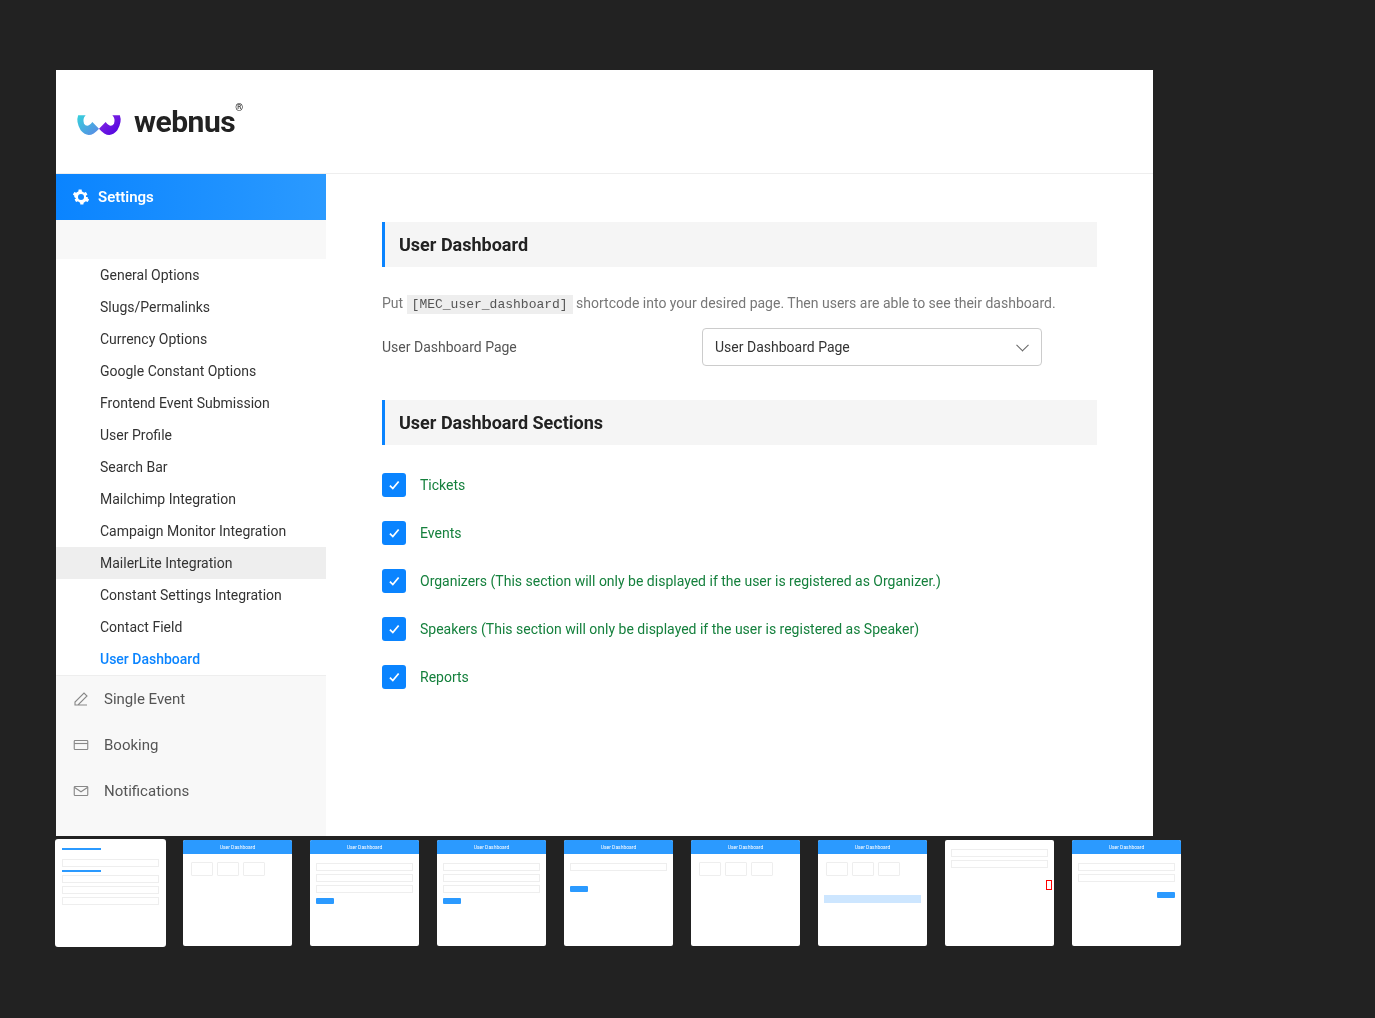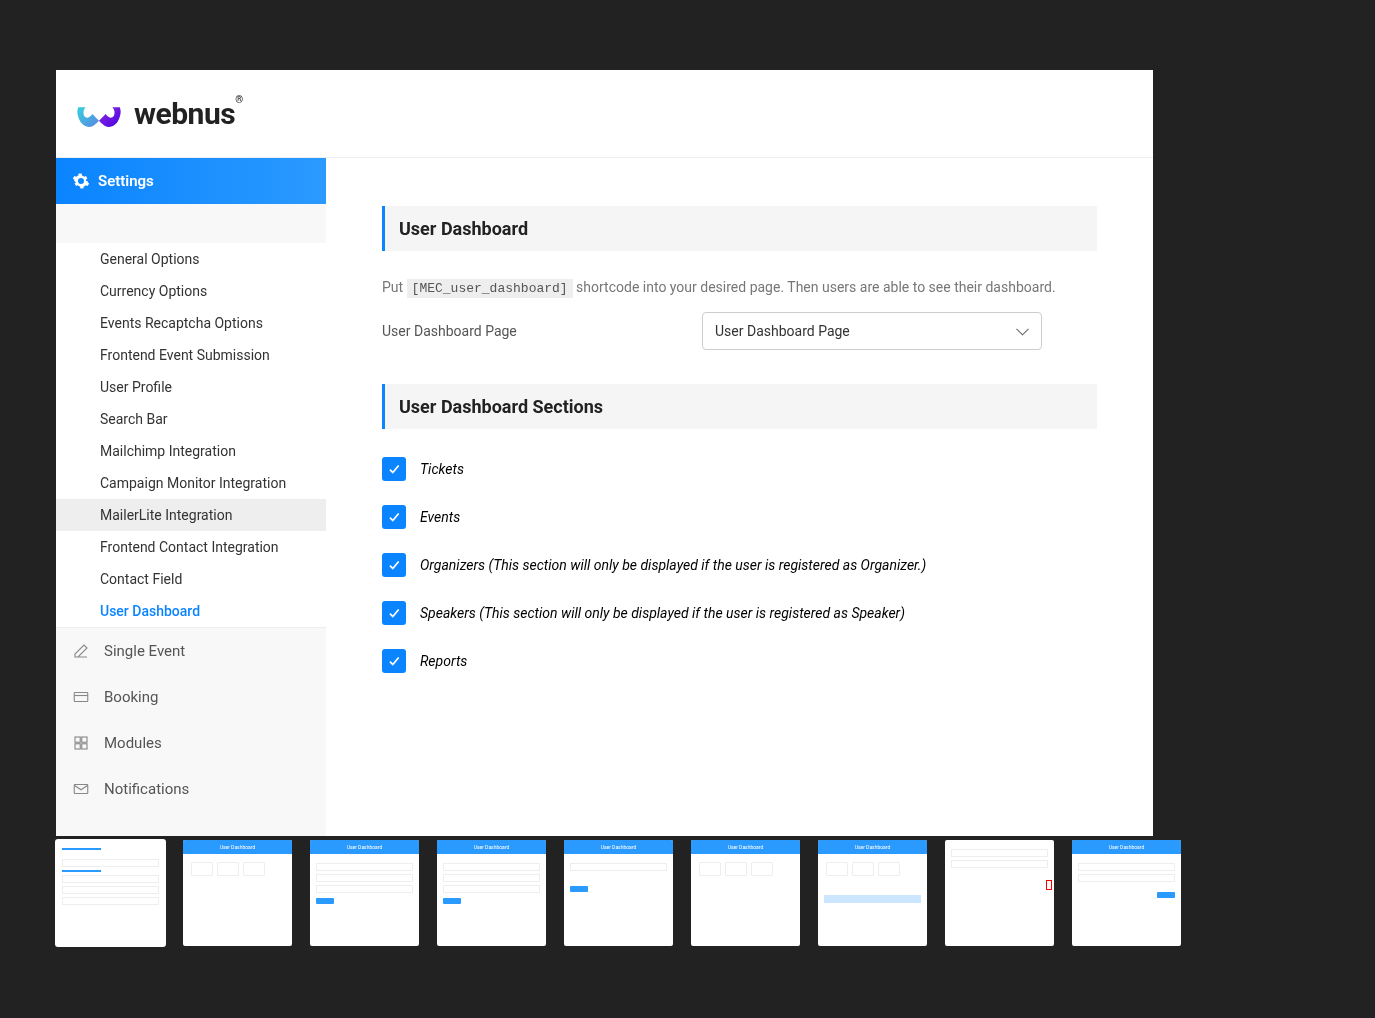--- a/index.html
+++ b/index.html
@@ -1,20 +1,20 @@
 <!DOCTYPE html>
 <html><head>
 <meta charset="utf-8">
 <style>
 * { margin: 0; padding: 0; box-sizing: border-box; font-family: -apple-system, BlinkMacSystemFont, "Segoe UI", Roboto, Arial, sans-serif; }
 body { background: #222; width: 1375px; height: 1018px; position: relative; }
 
 .app-window { position: absolute; left: 56px; top: 70px; width: 1097px; height: 766px; background: #fff; overflow: hidden; }
 
-.header { height: 88px; padding: 0 18px; display: flex; align-items: center; border-bottom: 1px solid #eee; }
+.header { height: 104px; padding: 0 18px; display: flex; align-items: center; border-bottom: 1px solid #eee; }
 .logo { display: flex; align-items: center; gap: 10px; }
 .logo-mark { width: 50px; height: 38px; }
 .logo-text { font-size: 30px; font-weight: 700; color: #222; letter-spacing: -0.5px; }
 .logo-sup { font-size: 10px; vertical-align: top; position: relative; top: -2px; }
 
 .body { display: flex; height: calc(100% - 80px); }
 
 .sidebar { width: 270px; background: #f8f8f8; display: flex; flex-direction: column; }
 .side-head { background: linear-gradient(90deg, #0a84ff 0%, #2b9aff 100%); color: #fff; display: flex; align-items: center; gap: 8px; padding: 14px 16px; font-weight: 600; font-size: 15px; }
 .side-head .icon { width: 18px; height: 18px; }
@@ -35,21 +35,21 @@
 .hint { font-size: 14px; color: #777; margin-bottom: 16px; }
 .hint code { background: #eee; color: #555; padding: 2px 5px; font-size: 13px; font-family: "Courier New", monospace; }
 .row { display: flex; align-items: center; margin-bottom: 34px; }
 .row-label { width: 320px; font-size: 14px; color: #555; }
 .select { flex: 0 0 340px; border: 1px solid #ccc; border-radius: 4px; padding: 10px 36px 10px 12px; font-size: 14px; color: #333; position: relative; background: #fff; cursor: pointer; }
 .select::after { content: ""; position: absolute; right: 14px; top: 50%; width: 8px; height: 8px; border-right: 1.5px solid #666; border-bottom: 1.5px solid #666; transform: translateY(-70%) rotate(45deg); }
 
 .check-row { display: flex; align-items: center; gap: 14px; margin-bottom: 24px; }
 .check { width: 24px; height: 24px; background: #0a84ff; border-radius: 3px; display: flex; align-items: center; justify-content: center; cursor: pointer; flex-shrink: 0; }
 .check svg { width: 14px; height: 14px; stroke: #fff; stroke-width: 3; fill: none; }
-.check-label { font-size: 14px; color: #000000; font-style: italic; }
+.check-label { font-size: 14px; color: #15803d; }
 
 .thumbs { position: absolute; left: 56px; top: 840px; display: flex; gap: 18px; }
 .thumb { width: 109px; height: 106px; background: #fff; border-radius: 2px; overflow: hidden; cursor: pointer; display: flex; flex-direction: column; }
 .thumb.active { outline: 2px solid #fff; outline-offset: -1px; }
 .thumb-bar { height: 14px; background: #2b9aff; color: #fff; font-size: 5px; display: flex; align-items: center; justify-content: center; }
 .thumb-body { flex: 1; padding: 6px; font-size: 4px; color: #999; }
 .thumb-mini-bar { height: 2px; background: #2b9aff; margin: 2px 0; width: 40%; }
 .thumb-box { border: 1px solid #eee; height: 8px; margin: 3px 0; }
 .thumb-btn { display:inline-block; background:#2b9aff; width:18px; height:6px; border-radius:1px; margin-top:2px; }
 .thumb-card { display:inline-block; width:22px; height:14px; border:1px solid #eee; margin:2px; border-radius:1px; }
@@ -85,58 +85,50 @@
 
       <div class="side-head">
         <svg class="icon" viewBox="0 0 24 24">
           <path fill="#fff" d="M12 8a4 4 0 1 0 0 8 4 4 0 0 0 0-8zm9 4c0 .6-.05 1.2-.15 1.7l2 1.6-2 3.4-2.4-.9a8 8 0 0 1-2.9 1.7l-.4 2.5h-4l-.4-2.5a8 8 0 0 1-2.9-1.7l-2.4.9-2-3.4 2-1.6A9 9 0 0 1 3 12c0-.6.05-1.2.15-1.7l-2-1.6 2-3.4 2.4.9a8 8 0 0 1 2.9-1.7l.4-2.5h4l.4 2.5a8 8 0 0 1 2.9 1.7l2.4-.9 2 3.4-2 1.6c.1.5.15 1.1.15 1.7z"></path>
         </svg>
         <span>Settings</span>
       </div>
 
       <div class="side-sub" id="side-sub">
           <div class="side-sub-item">General Options</div>
+          <div class="side-sub-item">Slugs/Permalinks</div>
           <div class="side-sub-item">Currency Options</div>
-          <div class="side-sub-item">Events Recaptcha Options</div>
+          <div class="side-sub-item">Google Constant Options</div>
           <div class="side-sub-item">Frontend Event Submission</div>
           <div class="side-sub-item">User Profile</div>
           <div class="side-sub-item">Search Bar</div>
           <div class="side-sub-item">Mailchimp Integration</div>
           <div class="side-sub-item">Campaign Monitor Integration</div>
           <div class="side-sub-item hl">MailerLite Integration</div>
-          <div class="side-sub-item">Frontend Contact Integration</div>
+          <div class="side-sub-item">Constant Settings Integration</div>
           <div class="side-sub-item">Contact Field</div>
           <div class="side-sub-item active">User Dashboard</div>
         </div>
 
       <div class="side-main">
         <div class="side-main-item">
           <svg class="icon" viewBox="0 0 24 24">
               <path d="M4 20h16M4 20v-4L16 4l4 4L8 20H4z"></path>
             </svg>
           <span>Single Event</span>
         </div>
         <div class="side-main-item">
           <svg class="icon" viewBox="0 0 24 24">
               <rect x="3" y="6" width="18" height="12" rx="1"></rect>
               <line x1="3" y1="10" x2="21" y2="10"></line>
             </svg>
           <span>Booking</span>
         </div>
         <div class="side-main-item">
           <svg class="icon" viewBox="0 0 24 24">
-              <rect x="4" y="4" width="7" height="7"></rect>
-              <rect x="13" y="4" width="7" height="7"></rect>
-              <rect x="4" y="13" width="7" height="7"></rect>
-              <rect x="13" y="13" width="7" height="7"></rect>
-            </svg>
-          <span>Modules</span>
-        </div>
-        <div class="side-main-item">
-          <svg class="icon" viewBox="0 0 24 24">
               <rect x="3" y="6" width="18" height="12" rx="1"></rect>
               <path d="M3 7l9 6 9-6"></path>
             </svg>
           <span>Notifications</span>
         </div>
       </div>
     </div>
 
     <div class="content">
 

